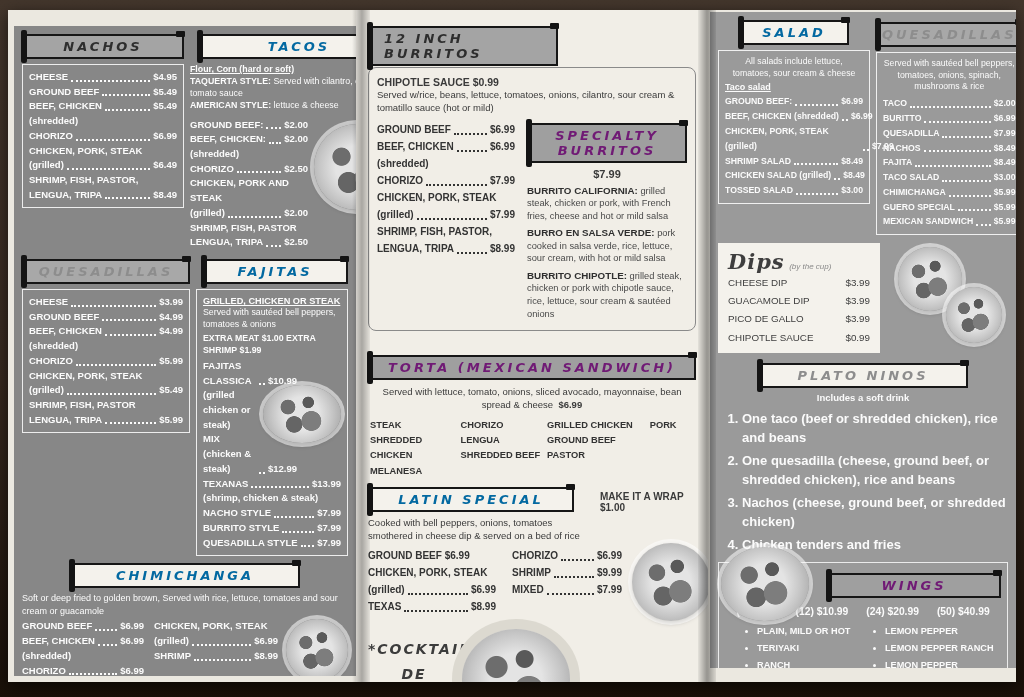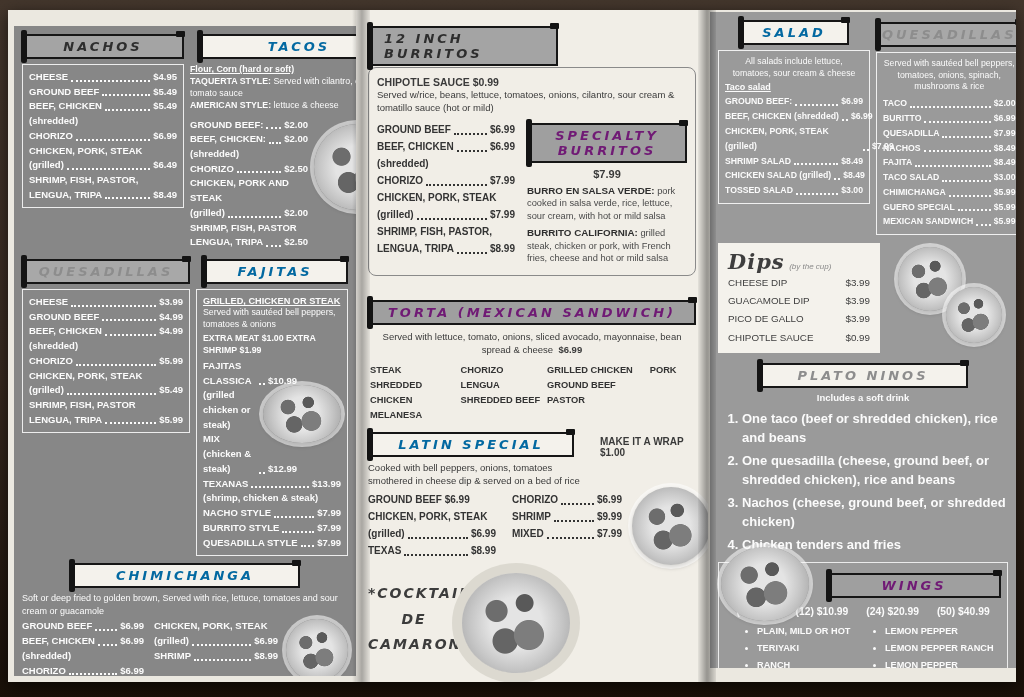--- a/index.html
+++ b/index.html
@@ -510,24 +510,25 @@
                   <span class="dots"></span>
                   <span class="price">$8.99</span>
                 </span>
               </div>
             </div>
           <div style="margin-left:12px;flex:1;">
             <div class="hdr hdr-grayw"><span>SPECIALTY BURRITOS</span></div>
             <div class="spec-price">$7.99</div>
             <div class="spec">
 
+                <p><b>BURRITO CALIFORNIA:</b> <span>grilled steak, chicken or pork, with French fries, cheese and hot or mild salsa</span></p>
+
                 <p><b>BURRO EN SALSA VERDE:</b> <span>pork cooked in salsa verde, rice, lettuce, sour cream, with hot or mild salsa</span></p>
 
-                <p><b>BURRITO CALIFORNIA:</b> <span>grilled steak, chicken or pork, with French fries, cheese and hot or mild salsa</span></p>
-
+                <p><b>BURRITO CHIPOTLE:</b> <span>grilled steak, chicken or pork with chipotle sauce, rice, lettuce, sour cream &amp; sautéed onions</span></p>
               </div>
           </div>
         </div>
       </div>
     </div>
 
     <div style="margin-top:24px;">
       <div class="hdr hdr-grayw"><span>TORTA (MEXICAN SANDWICH)</span></div>
       <div class="torta-desc"><span>Served with lettuce, tomato, onions, sliced avocado, mayonnaise, bean spread &amp; cheese</span>&nbsp;&nbsp;<b>$6.99</b></div>
       <div class="torta-grid">

